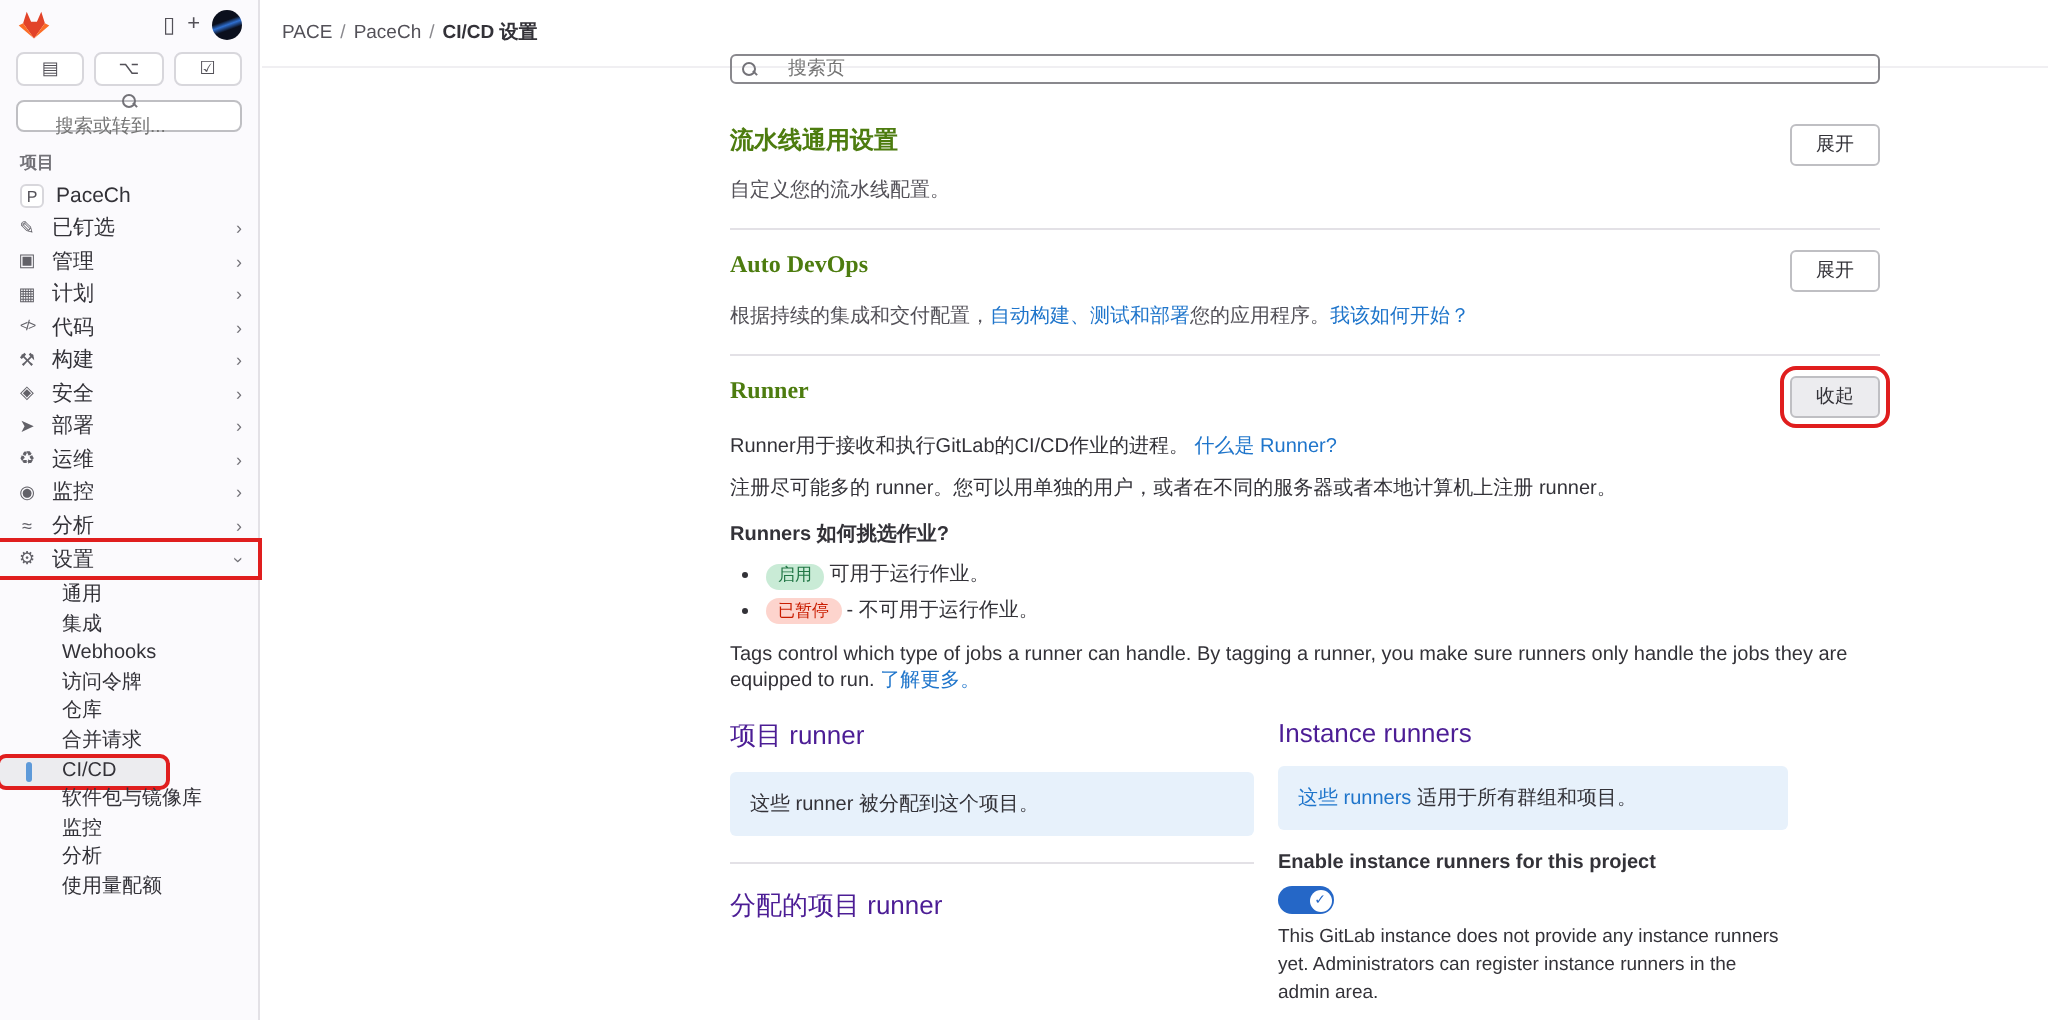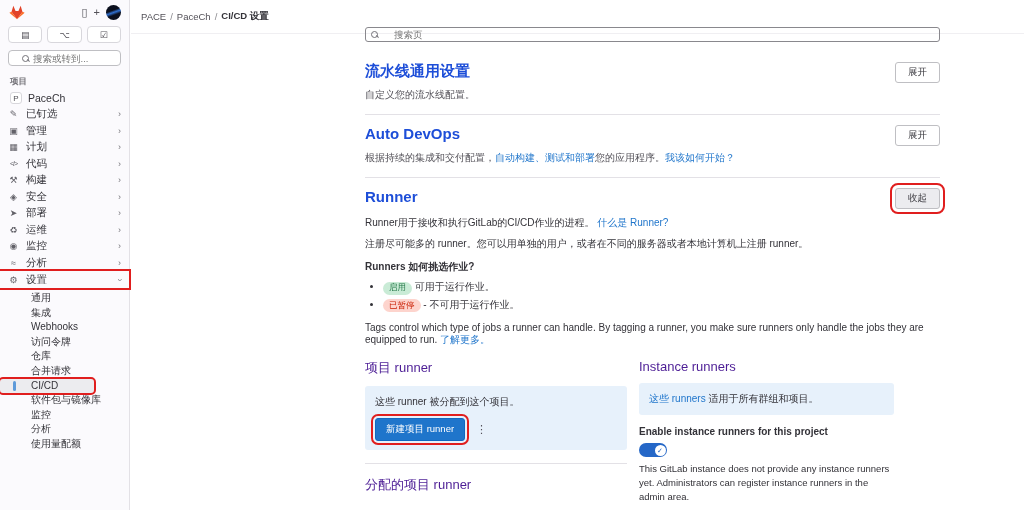--- a/index.html
+++ b/index.html
@@ -16,21 +16,21 @@
   .sb-top { display:flex; align-items:center; gap:6px; padding:4px 8px 2px 8px; height:22px; }
   .logo { width:18px; height:16px; }
   .sb-top .spacer { flex:1; }
   .tb-ic { color:#535158; font-size:11px; cursor:pointer; }
   .avatar { width:15px; height:15px; border-radius:50%;
     background:linear-gradient(160deg,#0b0f1d 38%,#2f6fd0 50%,#0b0f1d 64%); }
   .sb-shortcuts { display:flex; gap:5px; padding:4px 8px; }
   .sc-btn { flex:1; height:17px; border:1px solid #d8d7dc; border-radius:4px; background:#fff;
     display:flex; align-items:center; justify-content:center; color:#535158; font-size:9px; }
   .sb-search { margin:3px 8px 6px 8px; height:16px; border:1px solid #bfbfc3; border-radius:4px;
-    background:#fff; display:flex; align-items:center; justify-content:center; gap:4px; padding:0 4px; }
+    background:#fff; display:flex; align-items:center; justify-content:center; gap:4px; padding:0 4px;flex-direction:column; }
   .sb-search input { border:none; outline:none; width:74px; font-size:9.5px; color:#737278;
     background:transparent; font-family:inherit; }
   .lens { position:relative; width:7px; height:7px; flex:0 0 auto; }
   .lens::before { content:""; position:absolute; left:0; top:0; width:5px; height:5px;
     border:1px solid #737278; border-radius:50%; }
   .lens::after { content:""; position:absolute; left:5px; top:5px; width:3px; height:1px;
     background:#737278; transform:rotate(45deg); }
   .sb-label { padding:4px 10px 2px; font-size:8.5px; font-weight:bold; color:#737278; }
   .sb-project { display:flex; align-items:center; gap:6px; padding:2px 10px; height:16px; }
   .p-avatar { width:12px; height:12px; border:1px solid #d8d7dc; border-radius:3px; background:#fff;
@@ -39,40 +39,40 @@
   .nav-item { display:flex; align-items:center; gap:7px; height:16.5px; padding:0 8px; cursor:pointer; }
   .nav-item.ann { height:17px; }
   .nico { width:11px; text-align:center; color:#626168; font-size:9px; flex:0 0 auto; }
   .nico.code { font-size:7px; letter-spacing:-1px; }
   .nlabel { flex:1; color:#333238; }
   .chev { color:#737278; font-size:9px; }
   .chev.down { display:inline-block; transform:rotate(90deg); }
   .submenu { margin-top:3px; }
   .submenu li { height:14.6px; line-height:14.6px; padding-left:31px; color:#333238; cursor:pointer;
     position:relative; font-size:10px; }
-  .submenu li.active { width:94px; background:#ececef; border-radius:3px; }
+  .submenu li.active { width:83px; background:#ececef; border-radius:3px; }
   .submenu li.active::before { content:""; position:absolute; left:13px; top:2px; bottom:2px;
     width:2.5px; background:#5e9ad9; border-radius:2px; }
 
   
   .topbar { position:absolute; left:131px; top:0; right:0; height:34px;
     display:flex; align-items:center; padding-left:10px; font-size:9.5px; color:#535158;
     border-bottom:1px solid #f0eff2; background:#fff; }
   .crumb-sep { margin:0 4px; color:#89888d; }
   .crumb-last { font-weight:bold; color:#333238; }
 
   
   .content { position:absolute; left:365px; top:27px; width:575px; font-size:10.5px; }
   .msearch { width:100%; height:15px; border:1px solid #89888d; border-radius:3px;
     display:flex; align-items:center; gap:16px; padding:0 5px; }
   .msearch input { border:none; outline:none; flex:1; font-size:9.5px; color:#737278;
     background:transparent; font-family:inherit; }
   .sec { border-bottom:1px solid #e3e1e6; padding:10px 0 12px; }
   .sec-head { display:flex; align-items:flex-start; justify-content:space-between; }
-  .sec h2 { font-size:15px; font-weight:bold; color:#1d4ed8; }
+  .sec h2 { font-size:12px; font-weight:bold; color:#4d7c0f;font-family:Liberation Serif, serif; }
   .sec .desc { margin-top:5px; color:#535158; font-size:10px; }
   .btn { font-family:inherit; font-size:9.5px; color:#333238; background:#fff;
     border:1px solid #bfbfc3; border-radius:3px; padding:3px 12px; cursor:pointer; }
   .btn.gray { background:#ececef; }
   a, .link { color:#1f75cb; text-decoration:none; cursor:pointer; }
   .runner-p { margin-top:7px; color:#333238; font-size:10px; }
   .runner-q { margin-top:9px; font-weight:bold; font-size:10px; }
   ul.rb { margin:6px 0 0 18px; font-size:10px; }
   ul.rb li { margin-top:3px; }
   .badge { display:inline-block; border-radius:7px; padding:0.5px 6px; font-size:8.5px; }
@@ -245,24 +245,20 @@
       <li><span class="badge pink">已暂停</span><span> - 不可用于运行作业。</span></li>
     </ul>
     <p class="runner-p" style="margin-top:10px"><span>Tags control which type of jobs a runner can handle. By tagging a runner, you make sure runners only handle the jobs they are equipped to run. </span><a>了解更多。</a></p>
 
     <div class="cols">
 
       <div>
         <h3>项目 runner</h3>
         <div class="info-box">
           <span>这些 runner 被分配到这个项目。</span>
-          <div class="row2">
-            <button class="btn-blue ann-off" style="outline-offset:2px">新建项目 runner</button>
-            <span class="kebab">⋮</span>
-          </div>
         </div>
         <hr class="subdivider">
         <h3>分配的项目 runner</h3>
 
       </div>
 
       <div>
         <h3>Instance runners</h3>
         <div class="info-box">
           <a>这些 runners</a><span> 适用于所有群组和项目。</span>

